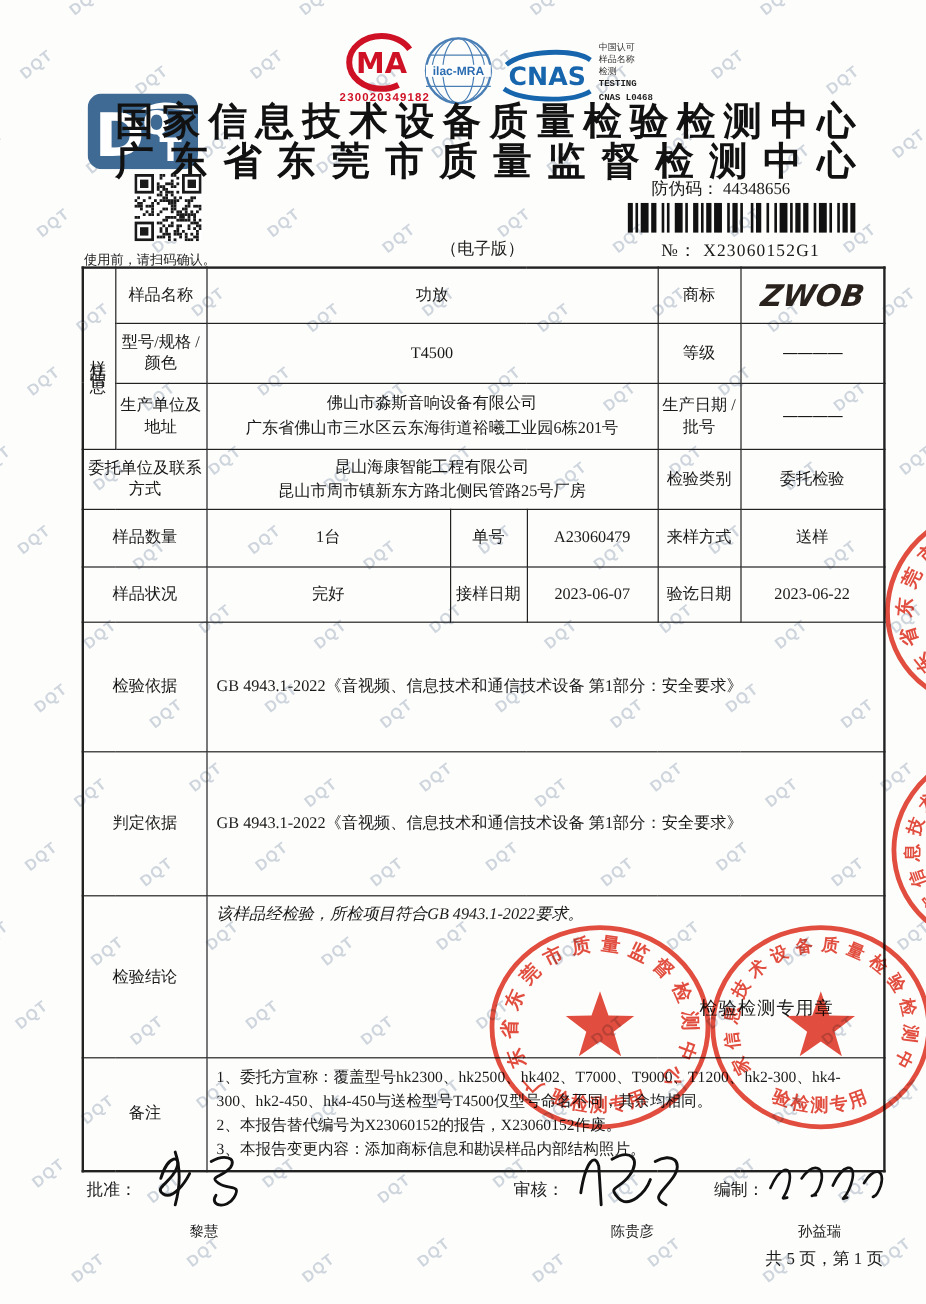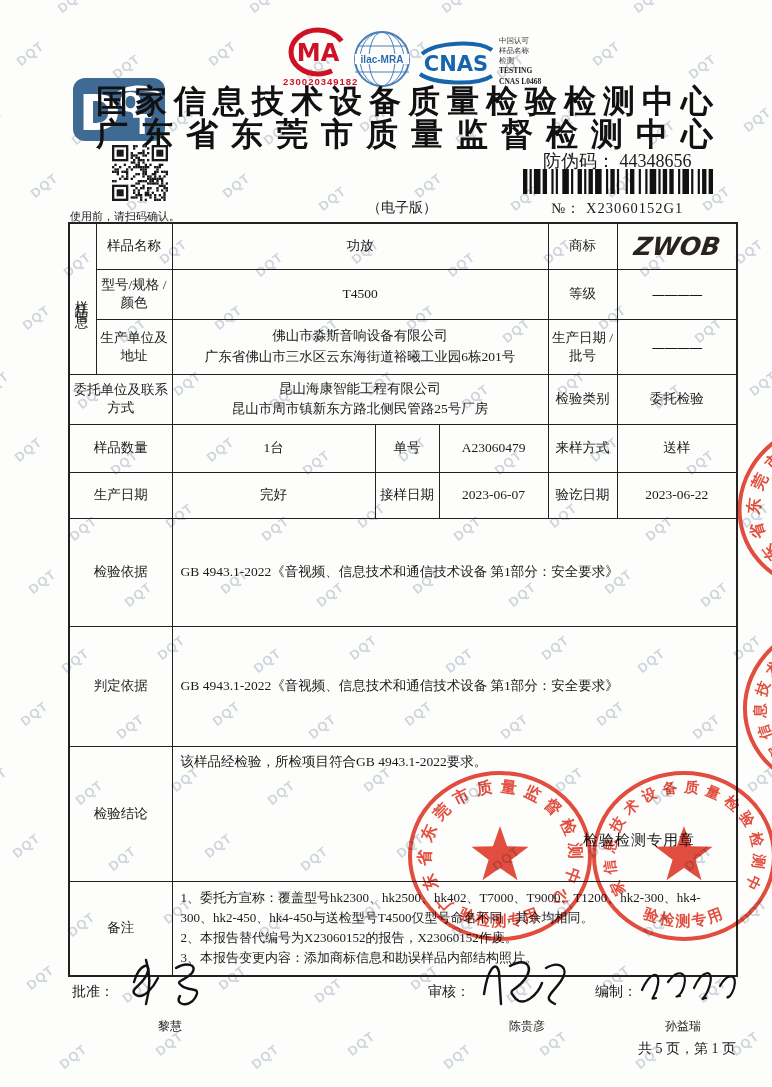--- a/index.html
+++ b/index.html
@@ -20,33 +20,33 @@
      font-family:"DejaVu Sans","Liberation Sans",sans-serif;font-size:29px;letter-spacing:9px;color:#222;}
   .report-sub{position:absolute;left:316px;top:199px;width:172px;text-align:center;font-size:14px;color:#222;}
 
   .smalltext{font-size:13px;color:#222;}
   table.rpt{position:absolute;left:68px;top:222px;width:668px;table-layout:fixed;
             border-collapse:collapse;border:2px solid #222;background:transparent;}
   table.rpt td{border:1px solid #222;font-size:13.5px;text-align:center;vertical-align:middle;
                padding:1px 2px;background:transparent;overflow:hidden;}
   .vlabel{writing-mode:vertical-lr;text-orientation:upright;letter-spacing:5px;font-size:13.5px;}
   .leftcell{text-align:left !important;padding-left:8px !important;padding-right:8px !important;}
-  .topcell{vertical-align:top !important;padding-top:6px !important;}
+  .topcell{vertical-align:top !important;padding-top:6px !important;font-style:italic;}
   .addr{font-size:12.5px;line-height:1.5;}
   .dash{letter-spacing:-1px;font-family:"DejaVu Sans",sans-serif;}
   .brand{font-family:"DejaVu Sans","Liberation Sans",sans-serif;font-weight:bold;font-style:italic;
          font-size:25px;color:#2a221d;transform:skewX(-8deg);letter-spacing:0px;}
   .remark-line{text-align:left;font-size:13px;line-height:1.55;}
 
   .stamp{position:absolute;opacity:.88;mix-blend-mode:multiply;}
   .sig{position:absolute;}
   .ftlabel{position:absolute;font-size:14px;color:#222;}
   .ftname{position:absolute;font-size:12px;color:#222;text-align:center;width:70px;}
   .redtxt{color:#cf1126;}
-  .cnas-side div{font-size:7.5px;line-height:1.35;color:#333;font-family:Liberation Serif, serif;}
+  .cnas-side div{font-size:7.5px;line-height:1.35;color:#333;font-family:Liberation Mono, monospace;}
   .cnas-side .en{font-weight:bold;color:#222;}
 </style>
 </head>
 <body>
 
 <div class="page">
 
   <div class="layer">
       <span class="wm" style="left: 56px; top: -7px;">DQT</span>
       <span class="wm" style="left: 152px; top: -20px;">DQT</span>
@@ -412,21 +412,21 @@
           <rect x="44.333333333333336" y="4.666666666666667" width="7" height="7"></rect>
           <rect x="0" y="39.66666666666667" width="16.333333333333336" height="16.333333333333336"></rect>
           <rect fill="#fff" x="2.3333333333333335" y="42" width="11.666666666666668" height="11.666666666666668"></rect>
           <rect x="4.666666666666667" y="44.333333333333336" width="7" height="7"></rect>
         </g>
     </svg>
     <div class="abs smalltext" style="left:70px;top:209px;font-size:11px">使用前，请扫码确认。</div>
 
     <div class="report-sub">（电子版）</div>
 
-    <div class="abs" style="left:543px;top:149px;font-size:18px">
+    <div class="abs" style="left:543px;top:149px;font-size:14px">
       <span>防伪码：</span>
       <span>44348656</span>
     </div>
     <svg class="abs" style="left:523px;top:169px" width="190" height="25" viewBox="0 0 190 25" fill="#111">
         <rect x="0" y="0" width="4.367816091954023" height="25"></rect>
         <rect x="6.551724137931036" y="0" width="2.1839080459770117" height="25"></rect>
         <rect x="10.919540229885058" y="0" width="6.551724137931036" height="25"></rect>
         <rect x="19.655172413793107" y="0" width="4.367816091954023" height="25"></rect>
         <rect x="28.390804597701152" y="0" width="2.1839080459770117" height="25"></rect>
         <rect x="32.758620689655174" y="0" width="2.1839080459770117" height="25"></rect>
@@ -507,21 +507,21 @@
       </tr>
       <tr style="height:48px">
         <td colspan="2">样品数量</td>
         <td>1台</td>
         <td>单号</td>
         <td>A23060479</td>
         <td>来样方式</td>
         <td>送样</td>
       </tr>
       <tr style="height:46px">
-        <td colspan="2">生产日期</td>
+        <td colspan="2">样品状况</td>
         <td>完好</td>
         <td>接样日期</td>
         <td>2023-06-07</td>
         <td>验讫日期</td>
         <td>2023-06-22</td>
       </tr>
       <tr style="height:108px">
         <td colspan="2">检验依据</td>
         <td colspan="5" class="leftcell">GB 4943.1-2022《音视频、信息技术和通信技术设备 第1部分：安全要求》</td>
       </tr>

